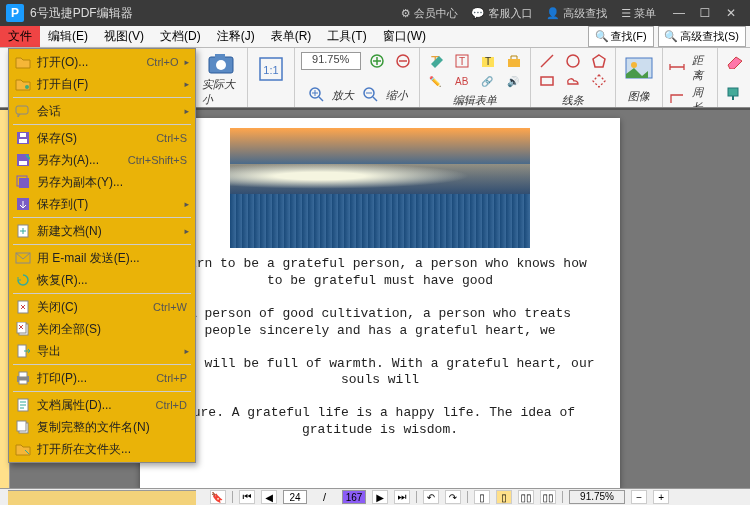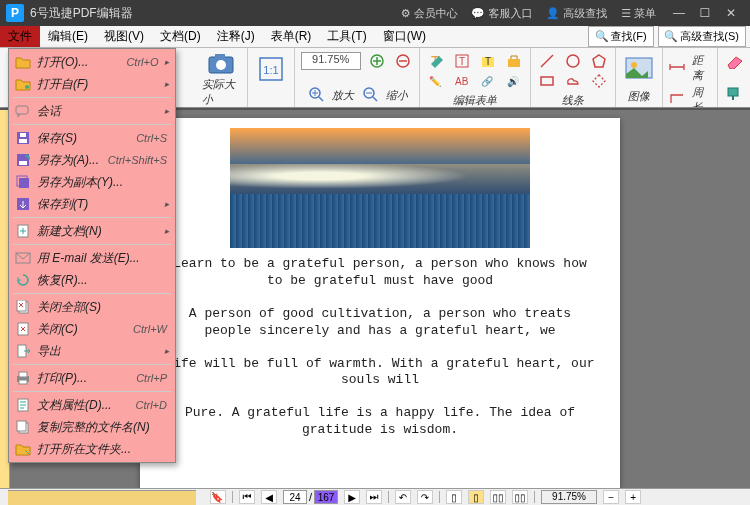--- a/index.html
+++ b/index.html
@@ -6,47 +6,47 @@
 body { width: 750px; height: 505px; background: #333; overflow: hidden; font-size: 12px; }
 .titlebar { height: 26px; background: #3a3a3a; color: #ddd; display: flex; align-items: center; padding: 0 6px; }
 .titlebar .logo { width: 18px; height: 18px; background: #1a9cff; display:flex; align-items:center; justify-content:center; color:#fff; font-weight:bold; font-size:12px; border-radius:2px; margin-right:6px;}
 .titlebar .title { flex: 1; font-size: 12px; }
 .titlebar .right { display:flex; gap:14px; align-items:center; font-size:11px; color:#ccc;}
 .titlebar .right span { display:flex; align-items:center; gap:3px; cursor:pointer;}
 .titlebar .winctl { display:flex; gap:0; margin-left:10px;}
 .titlebar .winctl div { width:26px; height:20px; display:flex; align-items:center; justify-content:center; color:#ccc; cursor:pointer;}
 .menubar { height: 22px; background: #f6f6f6; display:flex; align-items:center; border-bottom:1px solid #bbb; overflow:hidden;}
 .menubar .mitem { padding: 3px 8px; font-size:12px; cursor:pointer; }
-.menubar .mitem.active { background: #b91c1c; }
+.menubar .mitem.active { background: #ef4444; }
 .menubar .spacer { flex:1; }
 .menubar .findbtn { display:flex; align-items:center; gap:2px; padding:2px 6px; border:1px solid #aaa; margin-right:4px; font-size:11px; cursor:pointer; background:#fff;}
 .toolbar { height:60px; background:#f6f6f6; border-bottom:1px solid #8a8a8a; display:flex; padding-left:196px; overflow:hidden;}
 .tbgroup { display:flex; flex-direction:column; padding:3px 6px; border-right:1px solid #ccc; align-items:center; justify-content:space-between; font-size:10px; color:#444;}
 .tbgroup .row { display:flex; gap:6px; align-items:center;}
 .tbgroup .lbl { font-size:11px; color:#333; margin-top:2px;font-style:italic;}
 .tbbtn { width:20px; height:20px; display:flex; align-items:center; justify-content:center; cursor:pointer;}
 .bigbtn { width:34px; height:36px; display:flex; align-items:center; justify-content:center; cursor:pointer; border-radius:2px;}
 .zoomsel { width:60px; height:18px; border:1px solid #999; font-size:11px; text-align:center; background:#fff;}
 .doc-area { position:relative; height:380px; background:#7a7a7a; border-top:2px solid #555; display:flex;}
 .sidebar-left { width:10px; background:#ffe08a; border-right:1px solid #999;}
 .pagewrap { flex:1; display:flex; justify-content:center; align-items:flex-start; padding-top:8px; background:#777; position:relative; overflow:hidden;}
 .page { width:480px; height:370px; background:#fff; box-shadow:0 2px 6px rgba(0,0,0,0.4); display:flex; flex-direction:column; align-items:center; padding-top:0;}
 .page-img { width:300px; height:120px; background:linear-gradient(to bottom, #ffa64d 0%, #4a6a8a 30%, #1a4a7a 55%, #2a5a8a 100%); position:relative; margin-top:10px; overflow:hidden;}
 .page-img::before { content:""; position:absolute; top:30%; left:0; right:0; height:25%; background:radial-gradient(ellipse at 30% 40%, #f5f5e0 15%, transparent 50%), linear-gradient(to bottom, rgba(255,200,120,0.4), rgba(60,80,110,0.7));}
 .page-img::after { content:""; position:absolute; bottom:0; left:0; right:0; height:45%; background:repeating-linear-gradient(90deg, #1a4a7a, #2a5a8a 3px, #3a6a9a 6px);}
 .page-text { font-family: "Courier New", monospace; font-size:13px; color:#222; text-align:center; padding:8px 24px; line-height:1.3;}
 .statusbar { height:17px; background:#efefef; border-top:1px solid #999; display:flex; align-items:center; padding:0 8px; font-size:11px; gap:6px;}
 .statusbar .sep { width:1px; height:12px; background:#aaa;}
-.statusbar .pagenum { display:flex; gap:2px; align-items:center;}
+.statusbar .pagenum { display:flex; gap:16px; align-items:center;}
 .statusbar .pagenum input { width:24px; height:14px; font-size:10px; text-align:center; border:1px solid #999;}
 .statusbar .zsel { width:56px; height:14px; border:1px solid #999; font-size:10px; text-align:center;}
 .sb-btn { width:16px; height:14px; border:1px solid #ccc; display:flex; align-items:center; justify-content:center; cursor:pointer; font-size:10px; background:#fff;}
 
 
-.filemenu { position:absolute; left:8px; top:48px; width:168px; background:#fca5a5; border:1px solid #888; box-shadow:2px 3px 6px rgba(0,0,0,0.35); z-index:100; padding:2px 0;font-style:italic;}
+.filemenu { position:absolute; left:8px; top:48px; width:188px; background:#eab308; border:1px solid #888; box-shadow:2px 3px 6px rgba(0,0,0,0.35); z-index:100; padding:2px 0;}
 .filemenu .item { display:flex; align-items:center; height:22px; padding:0 6px 0 4px; cursor:pointer; font-size:12px; color:#222;}
 .filemenu .icon { width:20px; height:18px; display:flex; align-items:center; justify-content:center; margin-right:4px;}
 .filemenu .txt { flex:1;}
 .filemenu .shortcut { color:#555; font-size:11px; margin-right:2px;}
 .filemenu .arrow { font-size:9px; color:#555; margin-left:4px;}
 .filemenu hr { border:none; border-top:1px solid #ccc; margin:2px 4px;}
 .ic-folder { fill:#f5b638; stroke:#b8860b;}
 .tab-strip { position:absolute; left:10px; right:0; top:0; height:10px; background:linear-gradient(#888,#666);}
 .side-tabs { position:absolute; left:8px; bottom:0; width:188px; height:15px; background:#f3d27a; border-top:1px solid #999;}
 .closebox { position:absolute; right:4px; top:4px; width:14px; height:14px; background:#f3d27a; border:1px solid #777; display:flex; align-items:center; justify-content:center; font-size:10px; cursor:pointer;}
@@ -372,36 +372,36 @@
           <path d="M7 2a5 5 0 11-5 5" fill="none" stroke="#3a9" stroke-width="1.5"></path>
           <path d="M2 4l0 3 3 0" fill="none" stroke="#3a9"></path>
         </svg>
       </span>
       <span class="txt">恢复(R)...</span>
     </div>
     <hr>
     <div class="item">
       <span class="icon">
         <svg width="14" height="14">
+          <rect x="2" y="1" width="10" height="12" fill="#fff" stroke="#888"></rect>
+          <path d="M5 5l4 4M9 5l-4 4" stroke="#c44"></path>
+        </svg>
+      </span>
+      <span class="txt">关闭(C)</span>
+      <span class="shortcut">Ctrl+W</span>
+    </div>
+    <div class="item">
+      <span class="icon">
+        <svg width="14" height="14">
           <rect x="3" y="2" width="9" height="11" fill="#fff" stroke="#888"></rect>
           <rect x="1" y="0" width="9" height="11" fill="#fff" stroke="#888"></rect>
           <path d="M3 3l4 4M7 3l-4 4" stroke="#c44"></path>
         </svg>
       </span>
       <span class="txt">关闭全部(S)</span>
-    </div>
-    <div class="item">
-      <span class="icon">
-        <svg width="14" height="14">
-          <rect x="2" y="1" width="10" height="12" fill="#fff" stroke="#888"></rect>
-          <path d="M5 5l4 4M9 5l-4 4" stroke="#c44"></path>
-        </svg>
-      </span>
-      <span class="txt">关闭(C)</span>
-      <span class="shortcut">Ctrl+W</span>
     </div>
     <div class="item">
       <span class="icon">
         <svg width="14" height="14">
           <rect x="2" y="1" width="8" height="12" fill="#fff" stroke="#888"></rect>
           <path d="M8 7h6M12 5l2 2-2 2" stroke="#3a9" fill="none"></path>
         </svg>
       </span>
       <span class="txt">导出</span>
       <span class="arrow">▸</span>

